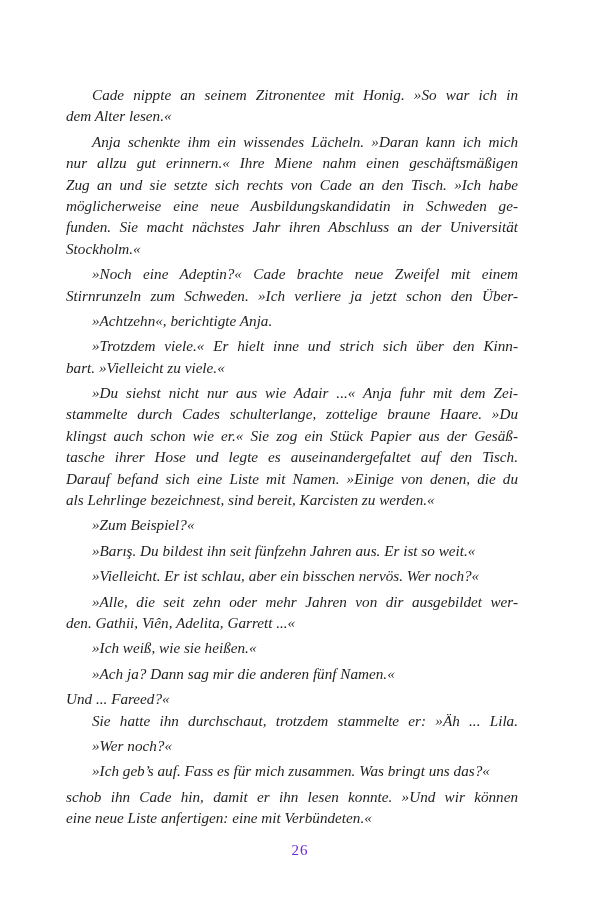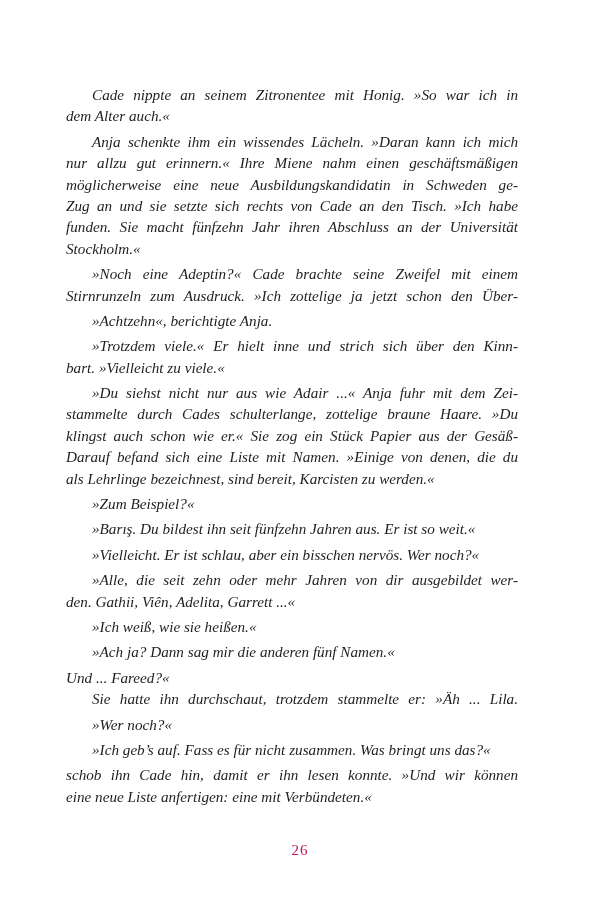--- a/index.html
+++ b/index.html
@@ -46,55 +46,56 @@
     text-indent: 26px;
   }
   .page-number {
     position: absolute;
     left: 0;
     top: 842px;
     width: 100%;
     text-align: center;
     font-size: 15px;
     letter-spacing: 1px;
-    color: #be185d;
+    color: #6d28d9;
   }
 </style>
 </head>
 <body>
 
 <div class="book-page">
   <div class="text-block">
       <div class="para">
         <div class="line first">Cade nippte an seinem Zitronentee mit Honig. »So war ich in</div>
-        <div class="line last">dem Alter auch.«</div>
+        <div class="line last">dem Alter lesen.«</div>
       </div>
       <div class="para">
         <div class="line first">Anja schenkte ihm ein wissendes Lächeln. »Daran kann ich mich</div>
         <div class="line">nur allzu gut erinnern.« Ihre Miene nahm einen geschäftsmäßigen</div>
+        <div class="line">Zug an und sie setzte sich rechts von Cade an den Tisch. »Ich habe</div>
         <div class="line">möglicherweise eine neue Ausbildungskandidatin in Schweden ge-</div>
-        <div class="line">Zug an und sie setzte sich rechts von Cade an den Tisch. »Ich habe</div>
-        <div class="line">funden. Sie macht fünfzehn Jahr ihren Abschluss an der Universität</div>
+        <div class="line">funden. Sie macht nächstes Jahr ihren Abschluss an der Universität</div>
         <div class="line last">Stockholm.«</div>
       </div>
       <div class="para">
-        <div class="line first">»Noch eine Adeptin?« Cade brachte seine Zweifel mit einem</div>
-        <div class="line">Stirnrunzeln zum Ausdruck. »Ich zottelige ja jetzt schon den Über-</div>
+        <div class="line first">»Noch eine Adeptin?« Cade brachte neue Zweifel mit einem</div>
+        <div class="line">Stirnrunzeln zum Schweden. »Ich verliere ja jetzt schon den Über-</div>
       </div>
       <div class="para">
         <div class="line first last">»Achtzehn«, berichtigte Anja.</div>
       </div>
       <div class="para">
         <div class="line first">»Trotzdem viele.« Er hielt inne und strich sich über den Kinn-</div>
         <div class="line last">bart. »Vielleicht zu viele.«</div>
       </div>
       <div class="para">
         <div class="line first">»Du siehst nicht nur aus wie Adair ...« Anja fuhr mit dem Zei-</div>
         <div class="line">stammelte durch Cades schulterlange, zottelige braune Haare. »Du</div>
         <div class="line">klingst auch schon wie er.« Sie zog ein Stück Papier aus der Gesäß-</div>
+        <div class="line">tasche ihrer Hose und legte es auseinandergefaltet auf den Tisch.</div>
         <div class="line">Darauf befand sich eine Liste mit Namen. »Einige von denen, die du</div>
         <div class="line last">als Lehrlinge bezeichnest, sind bereit, Karcisten zu werden.«</div>
       </div>
       <div class="para">
         <div class="line first last">»Zum Beispiel?«</div>
       </div>
       <div class="para">
         <div class="line first last">»Barış. Du bildest ihn seit fünfzehn Jahren aus. Er ist so weit.«</div>
       </div>
       <div class="para">
@@ -111,21 +112,21 @@
         <div class="line first last">»Ach ja? Dann sag mir die anderen fünf Namen.«</div>
       </div>
       <div class="para">
         <div class="line last">Und ... Fareed?«</div>
         <div class="line first">Sie hatte ihn durchschaut, trotzdem stammelte er: »Äh ... Lila.</div>
       </div>
       <div class="para">
         <div class="line first last">»Wer noch?«</div>
       </div>
       <div class="para">
-        <div class="line first last">»Ich geb’s auf. Fass es für nicht zusammen. Was bringt uns das?«</div>
+        <div class="line first last">»Ich geb’s auf. Fass es für mich zusammen. Was bringt uns das?«</div>
       </div>
       <div class="para">
         <div class="line">schob ihn Cade hin, damit er ihn lesen konnte. »Und wir können</div>
         <div class="line last">eine neue Liste anfertigen: eine mit Verbündeten.«</div>
       </div>
     </div>
   <div class="page-number">26</div>
 </div>
 
 </body></html>

